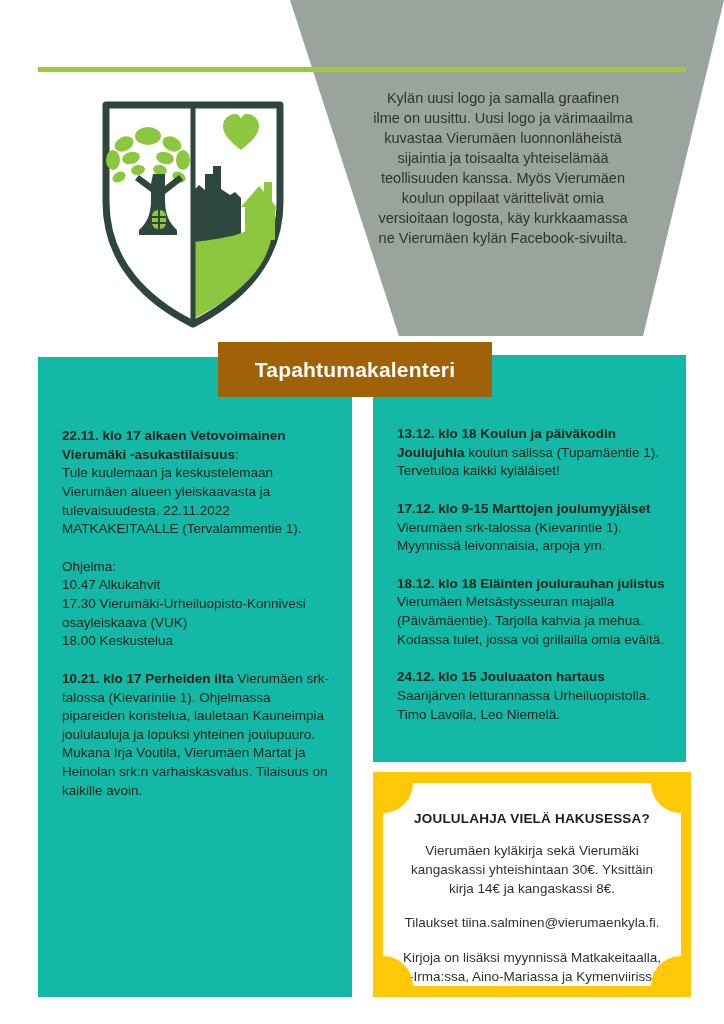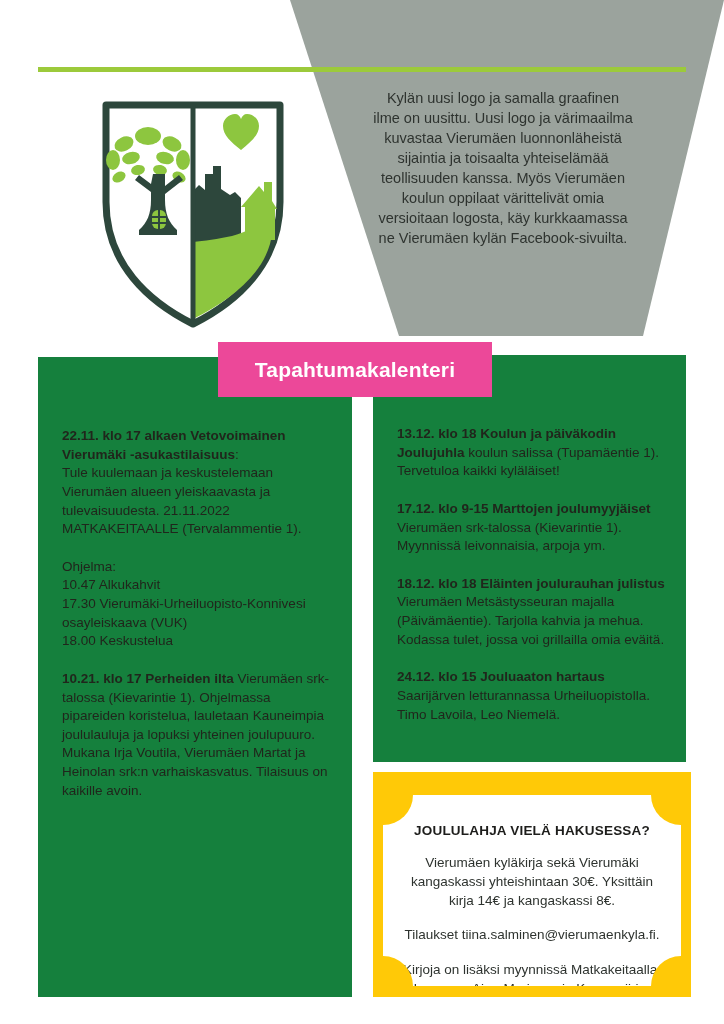--- a/index.html
+++ b/index.html
@@ -16,36 +16,36 @@
     clip-path:polygon(290px 0,724px 0,643px 336px,399px 336px);
   }
   .gray-note{
     position:absolute;left:372px;top:88px;width:262px;z-index:2;
     font-size:14.5px;line-height:1.38;color:#2e332f;text-align:center;
   }
   
   .logo{position:absolute;left:93px;top:92px;width:200px;height:240px;z-index:2;}
   
   .banner{
-    position:absolute;left:218px;top:342px;width:274px;height:55px;background:#ec4899;z-index:4;
+    position:absolute;left:218px;top:342px;width:274px;height:55px;background:#a16207;z-index:4;
     display:flex;align-items:center;justify-content:center;
     color:#ffffff;font-weight:bold;font-size:21px;letter-spacing:.2px;
   }
   
   .col{
-    position:absolute;background:#15803d;color:#20261c;
+    position:absolute;background:#14b8a6;color:#20261c;
     font-size:13.5px;line-height:1.38;box-sizing:border-box;z-index:2;
   }
   .col-left{left:38px;top:357px;width:314px;height:640px;padding:70px 20px 0 24px;}
   .col-right{left:373px;top:355px;width:313px;height:407px;padding:70px 18px 0 24px;}
   .event{margin:0 0 19px 0;}
   .event .b{font-weight:bold;}
   
   .giftbox{position:absolute;left:373px;top:772px;width:318px;height:225px;background:#ffc907;z-index:2;}
-  .gift-inner{position:absolute;left:10px;top:11px;right:10px;bottom:11px;background:#ffffff;text-align:center;overflow:hidden;margin-top:12px;}
+  .gift-inner{position:absolute;left:10px;top:11px;right:10px;bottom:11px;background:#ffffff;text-align:center;overflow:hidden;}
   .corner{position:absolute;width:30px;height:30px;background:#ffc907;}
   .c-tl{left:0;top:0;border-bottom-right-radius:100%;}
   .c-tr{right:0;top:0;border-bottom-left-radius:100%;}
   .c-bl{left:0;bottom:0;border-top-right-radius:100%;}
   .c-br{right:0;bottom:0;border-top-left-radius:100%;}
   .gift-heading{margin:28px 16px 0;font-weight:bold;font-size:13.5px;color:#1d1d1b;letter-spacing:.2px;}
   .gift-para{font-size:13.5px;line-height:1.42;margin:15px 17px 0;color:#2e332f;}
 </style>
 </head>
 <body>
@@ -86,21 +86,21 @@
     <line x1="100" y1="13" x2="100" y2="230" stroke="#2d473c" stroke-width="5"></line>
   </svg>
 
   <div class="gray-note">Kylän uusi logo ja samalla graafinen ilme on uusittu. Uusi logo ja värimaailma kuvastaa Vierumäen luonnonläheistä sijaintia ja toisaalta yhteiselämää teollisuuden kanssa. Myös Vierumäen koulun oppilaat värittelivät omia versioitaan logosta, käy kurkkaamassa ne Vierumäen kylän Facebook-sivuilta.</div>
 
   <div class="banner">
     <span>Tapahtumakalenteri</span>
   </div>
 
   <div class="col col-left">
-      <p class="event"><span class="b">22.11. klo 17 alkaen Vetovoimainen Vierumäki -asukastilaisuus</span><span>:</span><br><span>Tule kuulemaan ja keskustelemaan Vierumäen alueen yleiskaavasta ja tulevaisuudesta. 21.11.2022 MATKAKEITAALLE (Tervalammentie 1).</span></p>
+      <p class="event"><span class="b">22.11. klo 17 alkaen Vetovoimainen Vierumäki -asukastilaisuus</span><span>:</span><br><span>Tule kuulemaan ja keskustelemaan Vierumäen alueen yleiskaavasta ja tulevaisuudesta. 22.11.2022 MATKAKEITAALLE (Tervalammentie 1).</span></p>
       <p class="event"><span>Ohjelma:</span><br><span>10.47 Alkukahvit</span><br><span>17.30 Vierumäki-Urheiluopisto-Konnivesi osayleiskaava (VUK)</span><br><span>18.00 Keskustelua</span></p>
       <p class="event"><span class="b">10.21. klo 17  Perheiden ilta</span><span> Vierumäen srk-talossa (Kievarintie 1). Ohjelmassa pipareiden koristelua, lauletaan Kauneimpia joululauluja ja lopuksi yhteinen joulupuuro. Mukana Irja Voutila, Vierumäen Martat ja Heinolan srk:n varhaiskasvatus. Tilaisuus on kaikille avoin.</span></p>
     </div>
   <div class="col col-right">
       <p class="event"><span class="b">13.12. klo 18 Koulun ja päiväkodin Joulujuhla</span><span> koulun salissa (Tupamäentie 1). Tervetuloa kaikki kyläläiset!</span></p>
       <p class="event"><span class="b">17.12. klo 9-15 Marttojen joulumyyjäiset</span><span> Vierumäen srk-talossa (Kievarintie 1). Myynnissä leivonnaisia, arpoja ym.</span></p>
       <p class="event"><span class="b">18.12. klo 18 Eläinten joulurauhan julistus</span><span> Vierumäen Metsästysseuran majalla (Päivämäentie). Tarjolla kahvia ja mehua. Kodassa tulet, jossa voi grillailla omia eväitä.</span></p>
       <p class="event"><span class="b">24.12. klo 15 Jouluaaton hartaus</span><span> Saarijärven letturannassa Urheiluopistolla. Timo Lavoila, Leo Niemelä.</span></p>
     </div>
 

